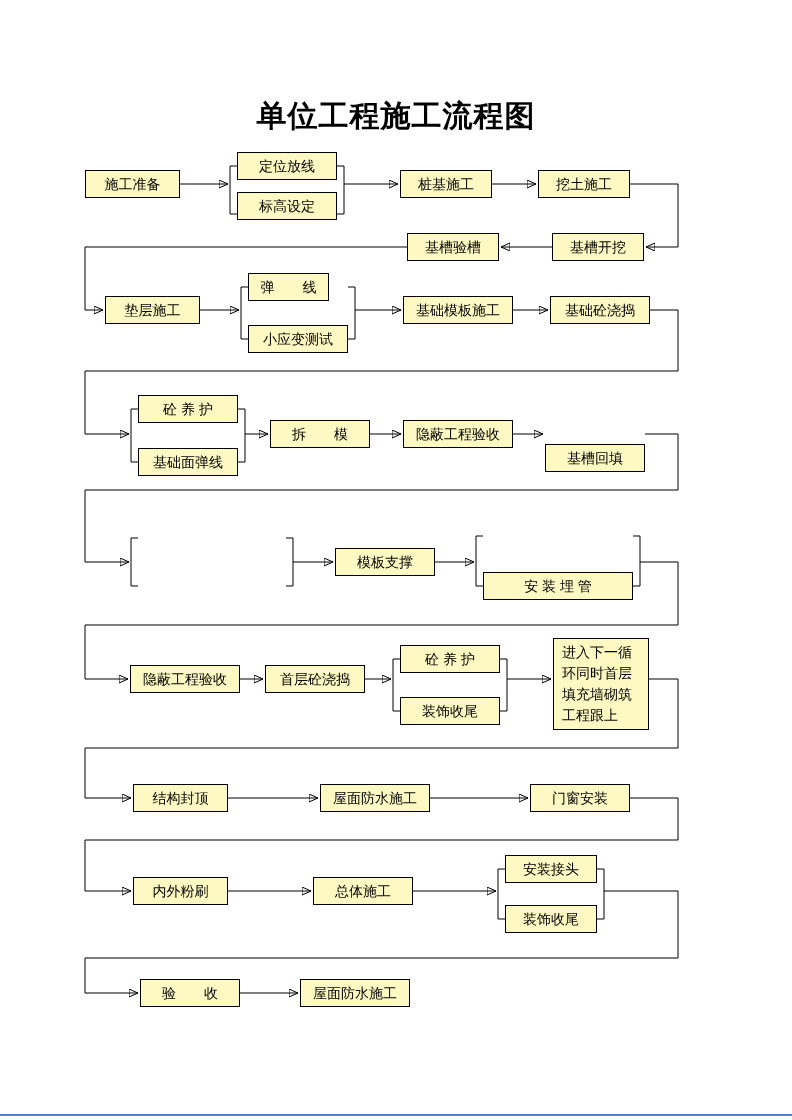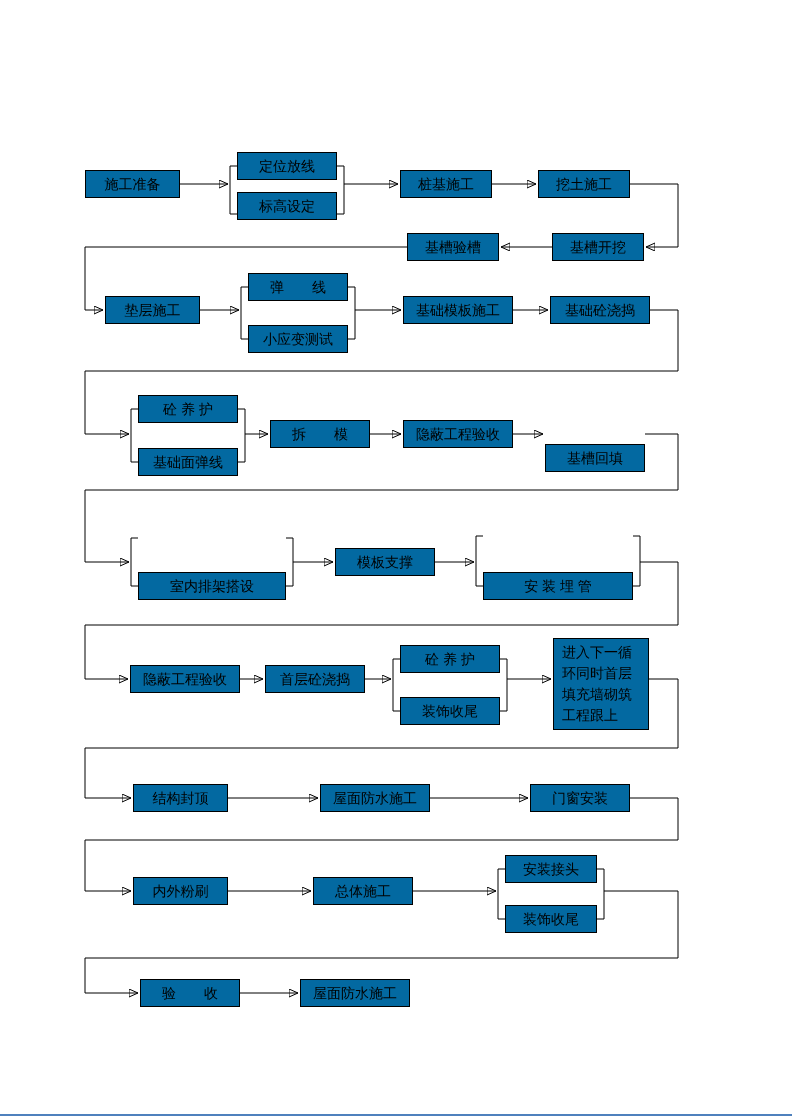--- a/index.html
+++ b/index.html
@@ -4,32 +4,33 @@
 <style>
   * { margin:0; padding:0; box-sizing:border-box; }
   html,body { background:#ffffff; }
   body { font-family:"Liberation Sans","DejaVu Sans",sans-serif; color:#000; }
   .page { position:relative; width:792px; height:1120px; background:#ffffff; overflow:hidden; }
   .title { position:absolute; left:0; top:96px; width:100%; text-align:center;
            font-size:30px; font-weight:bold; letter-spacing:1px; color:#000;
            font-family:"Liberation Serif","DejaVu Serif",serif; }
   svg.connectors { position:absolute; left:0; top:0; width:792px; height:1120px; }
   svg.connectors path { fill:none; stroke:#000; stroke-width:1; }
-  .node { position:absolute; border:1px solid #000; background:#0369a1;
+  .node { position:absolute; border:1px solid #000; background:#fef9c3;
           display:flex; align-items:center; justify-content:center;
           font-size:14px; line-height:1.2; text-align:center; white-space:pre; }
   .node.tall { white-space:normal; text-align:left; line-height:1.5;
                padding:8px 8px; word-break:break-all; }
   .bottom-rule { position:absolute; left:0; top:1114px; width:792px; height:2px; background:#4f81bd; }
 </style>
 </head>
 <body>
 
 <div class="page">
 
+  <div class="title">单位工程施工流程图</div>
 
   <svg class="connectors" viewBox="0 0 792 1120" xmlns="http://www.w3.org/2000/svg">
     <defs>
       <marker id="arr" markerWidth="11" markerHeight="9" refX="9" refY="4" orient="auto">
         <path d="M0,0 L9,4 L0,8 Z" fill="#000" stroke="none"></path>
       </marker>
     </defs>
     <g>
 
       <path d="M230,166 V214"></path>
@@ -116,32 +117,31 @@
   <div class="node" style="left:85px;top:170px;width:95px;height:28px">施工准备</div>
   <div class="node" style="left:237px;top:152px;width:100px;height:28px">定位放线</div>
   <div class="node" style="left:237px;top:192px;width:100px;height:28px">标高设定</div>
   <div class="node" style="left:400px;top:170px;width:92px;height:28px">桩基施工</div>
   <div class="node" style="left:538px;top:170px;width:92px;height:28px">挖土施工</div>
 
   <div class="node" style="left:407px;top:233px;width:92px;height:28px">基槽验槽</div>
   <div class="node" style="left:552px;top:233px;width:92px;height:28px">基槽开挖</div>
 
   <div class="node" style="left:105px;top:296px;width:95px;height:28px">垫层施工</div>
-  <div class="node" style="left:248px;top:273px;width:100px;height:28px">弹　　线</div>
+  <div class="node" style="left:248px;top:273px;width:81px;height:28px">弹　　线</div>
   <div class="node" style="left:248px;top:325px;width:100px;height:28px">小应变测试</div>
   <div class="node" style="left:403px;top:296px;width:110px;height:28px">基础模板施工</div>
   <div class="node" style="left:550px;top:296px;width:100px;height:28px">基础砼浇捣</div>
 
   <div class="node" style="left:138px;top:395px;width:100px;height:28px">砼 养 护</div>
   <div class="node" style="left:138px;top:448px;width:100px;height:28px">基础面弹线</div>
   <div class="node" style="left:270px;top:420px;width:100px;height:28px">拆　　模</div>
   <div class="node" style="left:403px;top:420px;width:110px;height:28px">隐蔽工程验收</div>
   <div class="node" style="left:545px;top:444px;width:100px;height:28px">基槽回填</div>
 
-  <div class="node" style="left:138px;top:572px;width:148px;height:28px">室内排架搭设</div>
   <div class="node" style="left:335px;top:548px;width:100px;height:28px">模板支撑</div>
   <div class="node" style="left:483px;top:572px;width:150px;height:28px">安 装 埋 管</div>
 
   <div class="node" style="left:130px;top:665px;width:110px;height:28px">隐蔽工程验收</div>
   <div class="node" style="left:265px;top:665px;width:100px;height:28px">首层砼浇捣</div>
   <div class="node" style="left:400px;top:645px;width:100px;height:28px">砼 养 护</div>
   <div class="node" style="left:400px;top:697px;width:100px;height:28px">装饰收尾</div>
   <div class="node tall" style="left:553px;top:638px;width:96px;height:92px">进入下一循环同时首层填充墙砌筑工程跟上</div>
 
   <div class="node" style="left:133px;top:784px;width:95px;height:28px">结构封顶</div>

